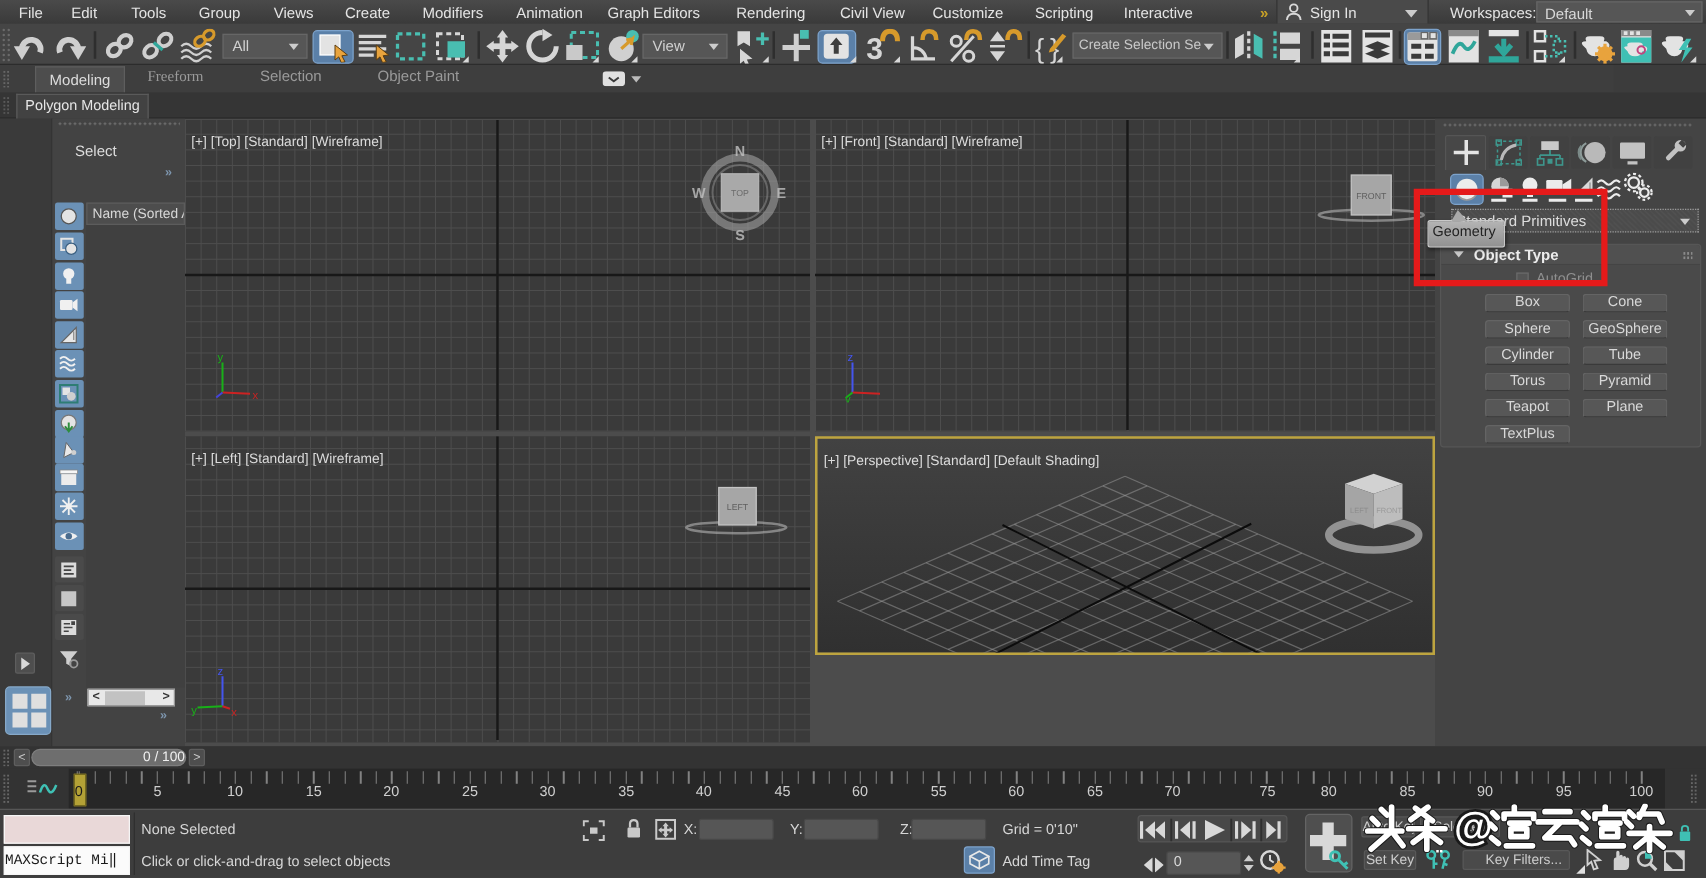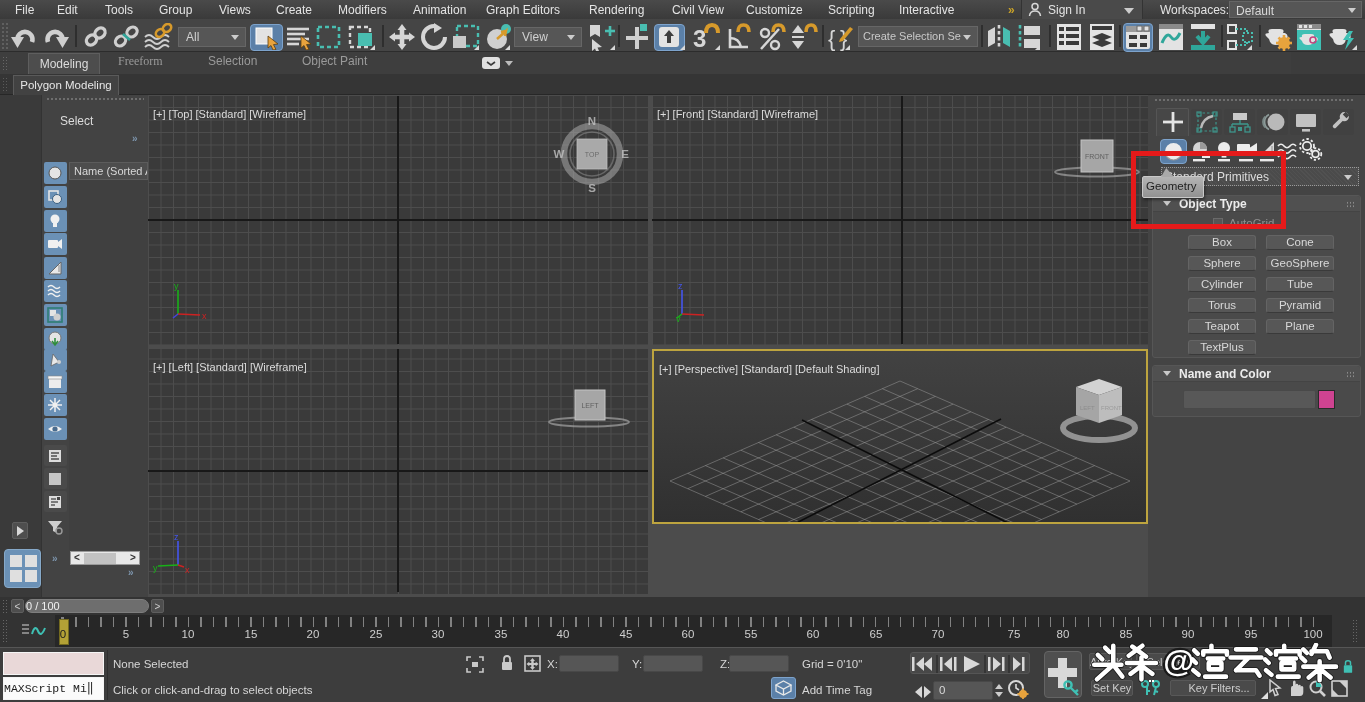--- a/index.html
+++ b/index.html
@@ -745,33 +745,25 @@
         <div class="btn" style="left:113px;top:60px;">GeoSphere</div>
 <div class="btn" style="left:35px;top:81px;">Cylinder</div>
         <div class="btn" style="left:113px;top:81px;">Tube</div>
 <div class="btn" style="left:35px;top:102px;">Torus</div>
         <div class="btn" style="left:113px;top:102px;">Pyramid</div>
 <div class="btn" style="left:35px;top:123px;">Teapot</div>
         <div class="btn" style="left:113px;top:123px;">Plane</div>
 <div class="btn" style="left:35px;top:144px;">TextPlus</div>
 </div>
 
-<div style="position:absolute;left:4px;top:270px;width:209px;height:52px;background:#4a4a4a;border:1px solid #565656;border-radius:3px;">
-<div style="position:absolute;left:0;top:0;width:207px;height:16px;background:#505050;border-bottom:1px solid #444;border-radius:3px 3px 0 0;"></div>
-<div style="position:absolute;left:10px;top:5px;width:0;height:0;border-left:4px solid transparent;border-right:4px solid transparent;border-top:5px solid #c9c9c9;"></div>
-<span style="position:absolute;left:26px;top:1px;font-weight:bold;font-size:12px;color:#ececec;">Name and Color</span>
-<div style="position:absolute;right:6px;top:5px;width:8px;height:7px;background-image:radial-gradient(#8a8a8a 1px,transparent 1px);background-size:3px 3.5px;"></div>
-<div style="position:absolute;left:30px;top:24px;width:133px;height:19px;background:#585858;border:1px solid #494949;border-radius:2px;"></div>
-<div style="position:absolute;left:165px;top:24px;width:17px;height:19px;background:#cf4391;border:1px solid #2a2a2a;"></div>
-</div>
 </div>
 <div class="abs" id="sliderrow">
 <div style="position:absolute;left:2px;top:2px;width:6px;height:14px;background-image:radial-gradient(#666 1px,transparent 1px);background-size:3px 3px;"></div>
 <div style="position:absolute;left:11px;top:2px;width:13px;height:14px;background:#4e4e4e;border:1px solid #5e5e5e;border-radius:2px;color:#ccc;font-size:10px;text-align:center;line-height:13px;">&lt;</div>
-<div style="position:absolute;left:25px;top:2px;width:124px;height:14px;background:#6e6e6e;border:1px solid #7e7e7e;border-radius:7px;color:#f0f0f0;font-size:11px;text-align:left;line-height:13px;">0 / 100</div>
+<div style="position:absolute;left:25px;top:2px;width:124px;height:14px;background:#6e6e6e;border:1px solid #7e7e7e;border-radius:7px;color:#f0f0f0;font-size:11px;text-align:right;line-height:13px;">0 / 100</div>
 <div style="position:absolute;left:151px;top:2px;width:13px;height:14px;background:#4e4e4e;border:1px solid #5e5e5e;border-radius:2px;color:#ccc;font-size:10px;text-align:center;line-height:13px;">&gt;</div>
 </div>
 <div class="abs" id="ruler">
 <div style="position:absolute;left:0;top:0;width:1365px;height:32px;background:#333;"></div>
 <div id="rulstrip" style="position:absolute;left:55px;top:0;width:1277px;height:32px;background:#272727;"></div>
 <div style="position:absolute;left:55px;top:2px;width:1264px;height:8px;background-image:repeating-linear-gradient(90deg,#828282 0 1px,transparent 1px 12.5px);background-position:8px 0;height:10px;"></div>
 <div id="rulnums" style="z-index:4;position:absolute;top:13px;left:0;width:1365px;height:16px;color:#cfcfcf;font-size:11.5px;">
 <span style="position:absolute;left:63px;transform:translateX(-50%);color:#1c1c1c;z-index:5;">0</span>
 <span style="position:absolute;left:126px;transform:translateX(-50%);">5</span>
 <span style="position:absolute;left:188px;transform:translateX(-50%);">10</span>

